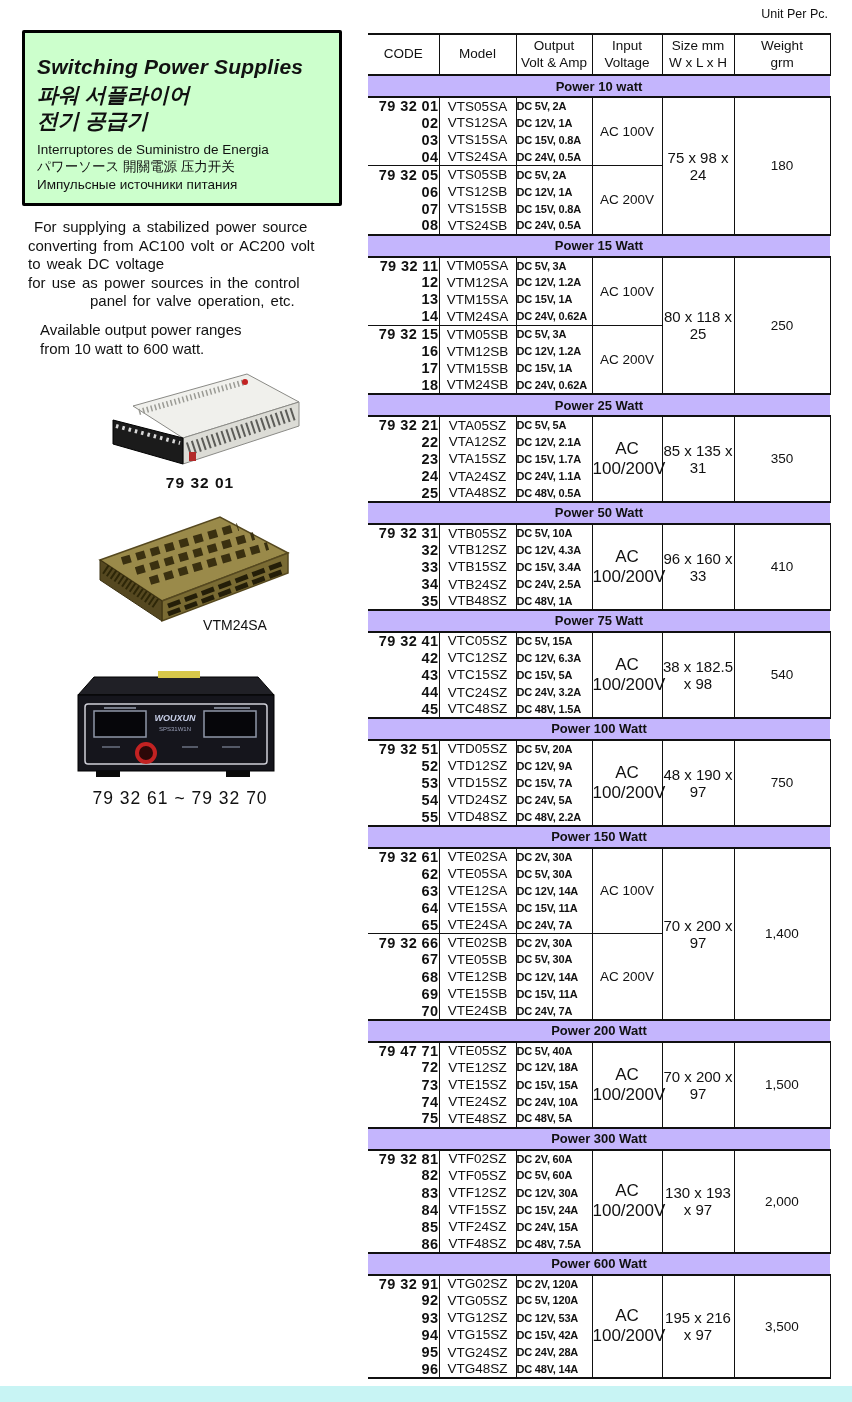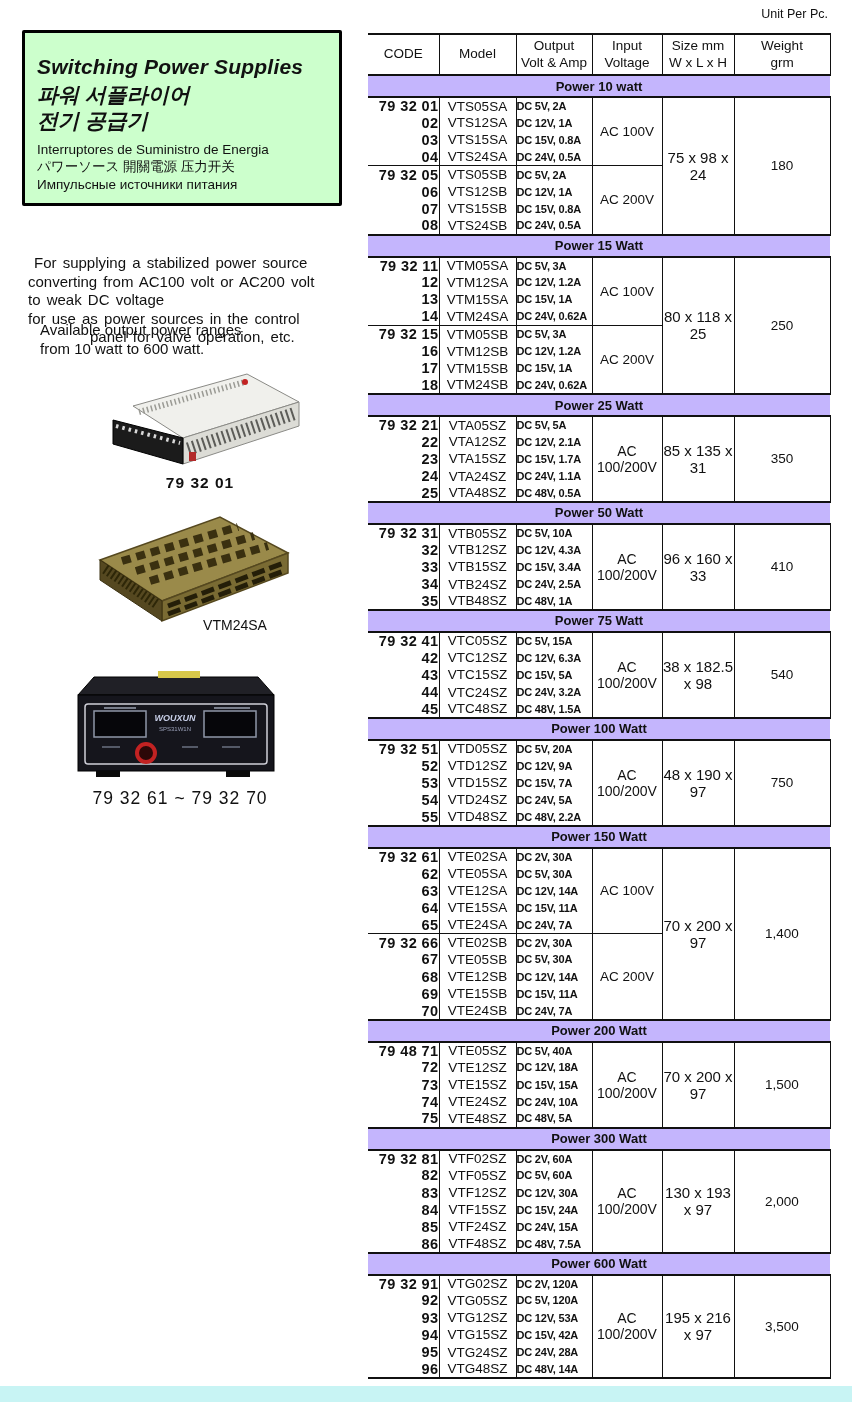--- a/index.html
+++ b/index.html
@@ -10,21 +10,21 @@
   
   .info-box{
     position:absolute;left:22px;top:30px;width:292px;
     background:#ccffcc;border:3px solid #000;border-radius:2px;
     padding:22px 10px 9px 12px;
   }
   .info-box .title{font-size:21px;font-weight:bold;font-style:italic;letter-spacing:.2px;margin-bottom:3px;}
   .info-box .ko{font-size:21px;font-weight:bold;font-style:italic;line-height:1.25;}
   .info-box .small-lines{margin-top:6px;font-size:13.5px;line-height:1.32;}
   
-  .intro{position:absolute;left:28px;top:218px;width:330px;font-size:15px;line-height:18.5px;word-spacing:2px;margin-top:36px;}
+  .intro{position:absolute;left:28px;top:218px;width:330px;font-size:15px;line-height:18.5px;word-spacing:2px;}
   .intro .ln0{padding-left:6px;}
   .intro .ln4{padding-left:62px;}
   .range{position:absolute;left:40px;top:320px;width:320px;font-size:15px;line-height:19px;}
   
   .fig{position:absolute;}
   .caption{position:absolute;text-align:center;}
   .cap1{left:95px;top:474px;width:210px;font-size:15.5px;font-weight:bold;letter-spacing:1px;}
   .cap2{left:150px;top:617px;width:170px;font-size:14px;}
   .cap3{left:58px;top:788px;width:244px;font-size:17.5px;font-weight:normal;letter-spacing:1px;}
   
@@ -45,21 +45,21 @@
   tr.section-row td{
     background:#c4b5fd;font-weight:bold;font-size:13px;text-align:center;
     height:20px;padding:0;border-top:2px solid #111;border-bottom:2px solid #111;
   }
   table.catalog tbody tr{height:17.2px;}
   table.catalog td{padding:0;vertical-align:middle;}
   .c-code{font-weight:bold;font-size:14.5px;text-align:right;padding-right:9px;letter-spacing:.4px;border-right:1.5px solid #111;}
   .c-model{font-size:13.5px;text-align:center;border-right:1.5px solid #111;}
   .c-output{font-size:11px;font-weight:bold;text-align:left;padding-left:6px;letter-spacing:-.2px;border-right:1.5px solid #111;}
   .c-input{font-size:13.5px;text-align:center;border-right:1.5px solid #111;}
-  .c-input.small{font-size:14px;margin-top:38px;}
+  .c-input.small{font-size:17px;margin-top:38px;}
   .c-size{font-size:15px;text-align:center;border-right:1.5px solid #111;}
   .c-weight{font-size:13.5px;text-align:center;border-right:1.5px solid #111;}
   .grp-top{border-top:1.5px solid #111;}
   
   .bottom-bar{position:absolute;left:0;top:1386px;width:852px;height:16px;background:#c8f4f4;}
 </style>
 </head>
 <body>
 
 <div class="page">
@@ -426,21 +426,21 @@
         </tr>
         <tr>
           <td class="c-code">70</td>
           <td class="c-model">VTE24SB</td>
           <td class="c-output">DC 24V, 7A</td>
         </tr>
         <tr class="section-row">
           <td colspan="6">Power 200 Watt</td>
         </tr>
         <tr>
-          <td class="c-code">79 48 71</td>
+          <td class="c-code">79 47 71</td>
           <td class="c-model">VTE05SZ</td>
           <td class="c-output">DC 5V, 40A</td>
           <td class="c-input small" rowspan="5">AC 100/200V</td>
           <td class="c-size" rowspan="5">70 x 200 x 97</td>
           <td class="c-weight" rowspan="5">1,500</td>
         </tr>
         <tr>
           <td class="c-code">72</td>
           <td class="c-model">VTE12SZ</td>
           <td class="c-output">DC 12V, 18A</td>

